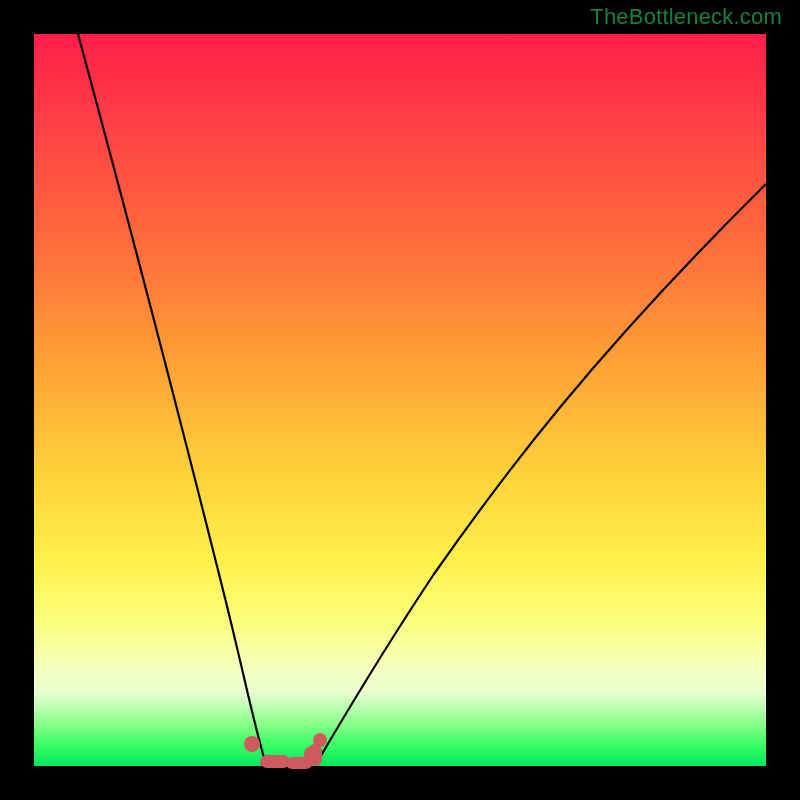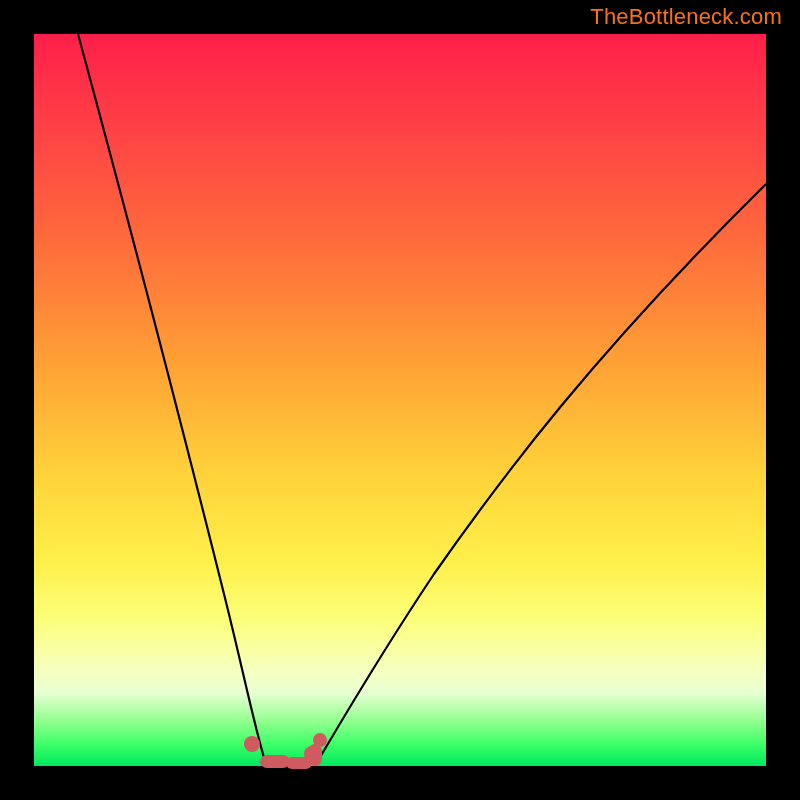--- a/index.html
+++ b/index.html
@@ -45,21 +45,21 @@
     left: 34px;
     top: 34px;
     width: 732px;
     height: 732px;
     overflow: visible;
   }
   .watermark {
     position: absolute;
     top: 4px;
     right: 18px;
-    color: #f97316;
+    color: #15803d;
     font-size: 22px;
     letter-spacing: 0.2px;
     user-select: none;
   }
 </style>
 </head>
 <body>
 
 <div class="outer">
   <div class="plot"></div>

